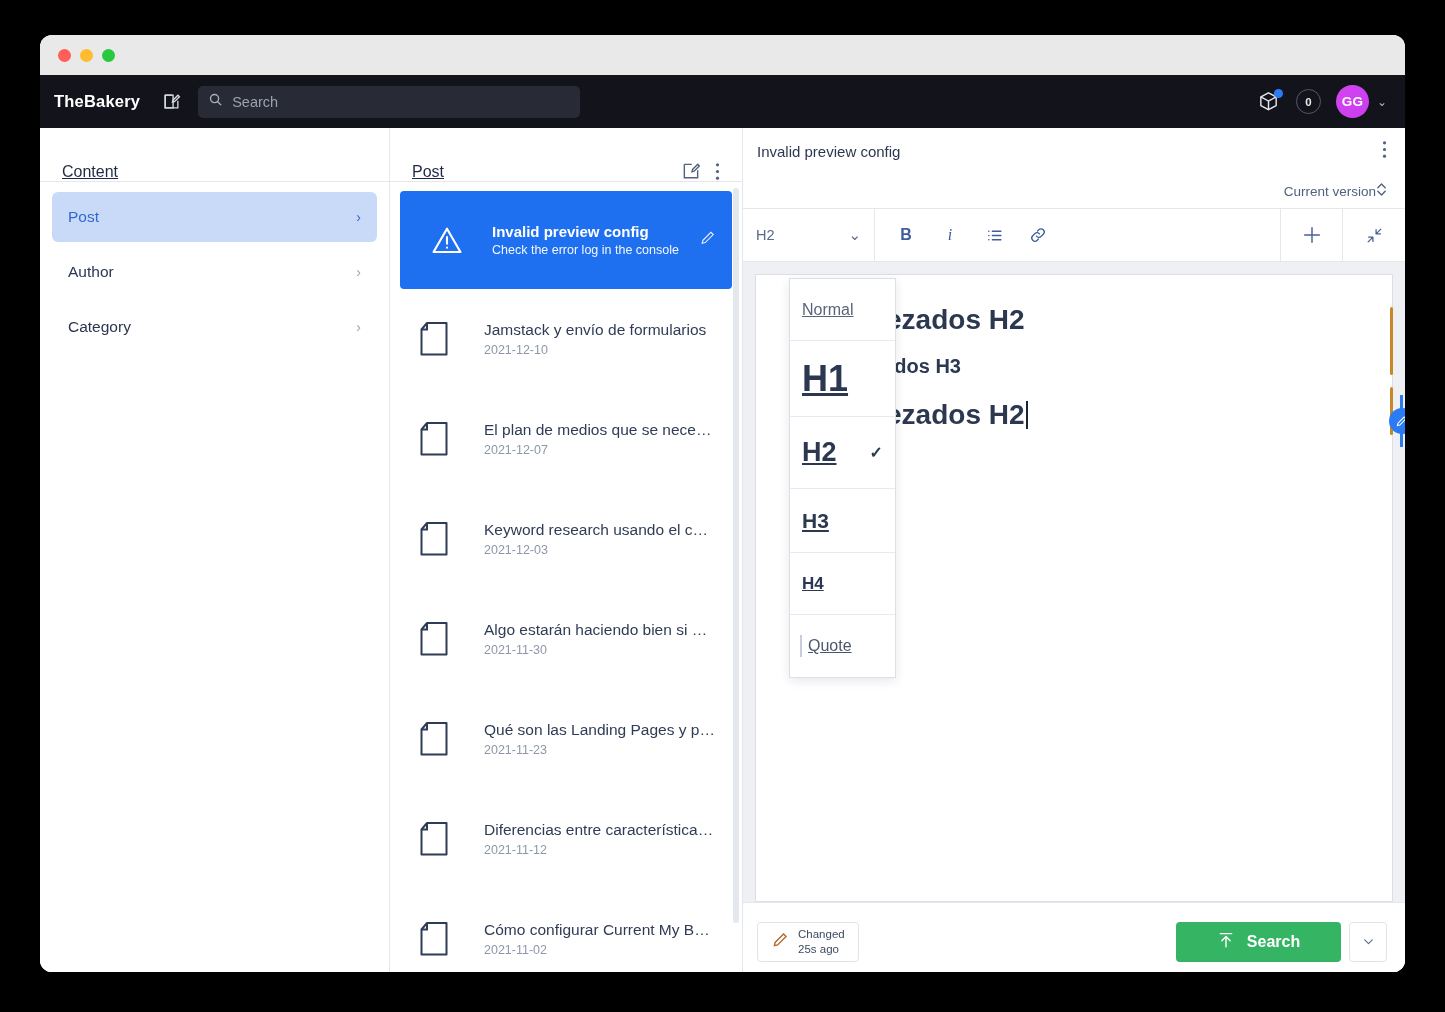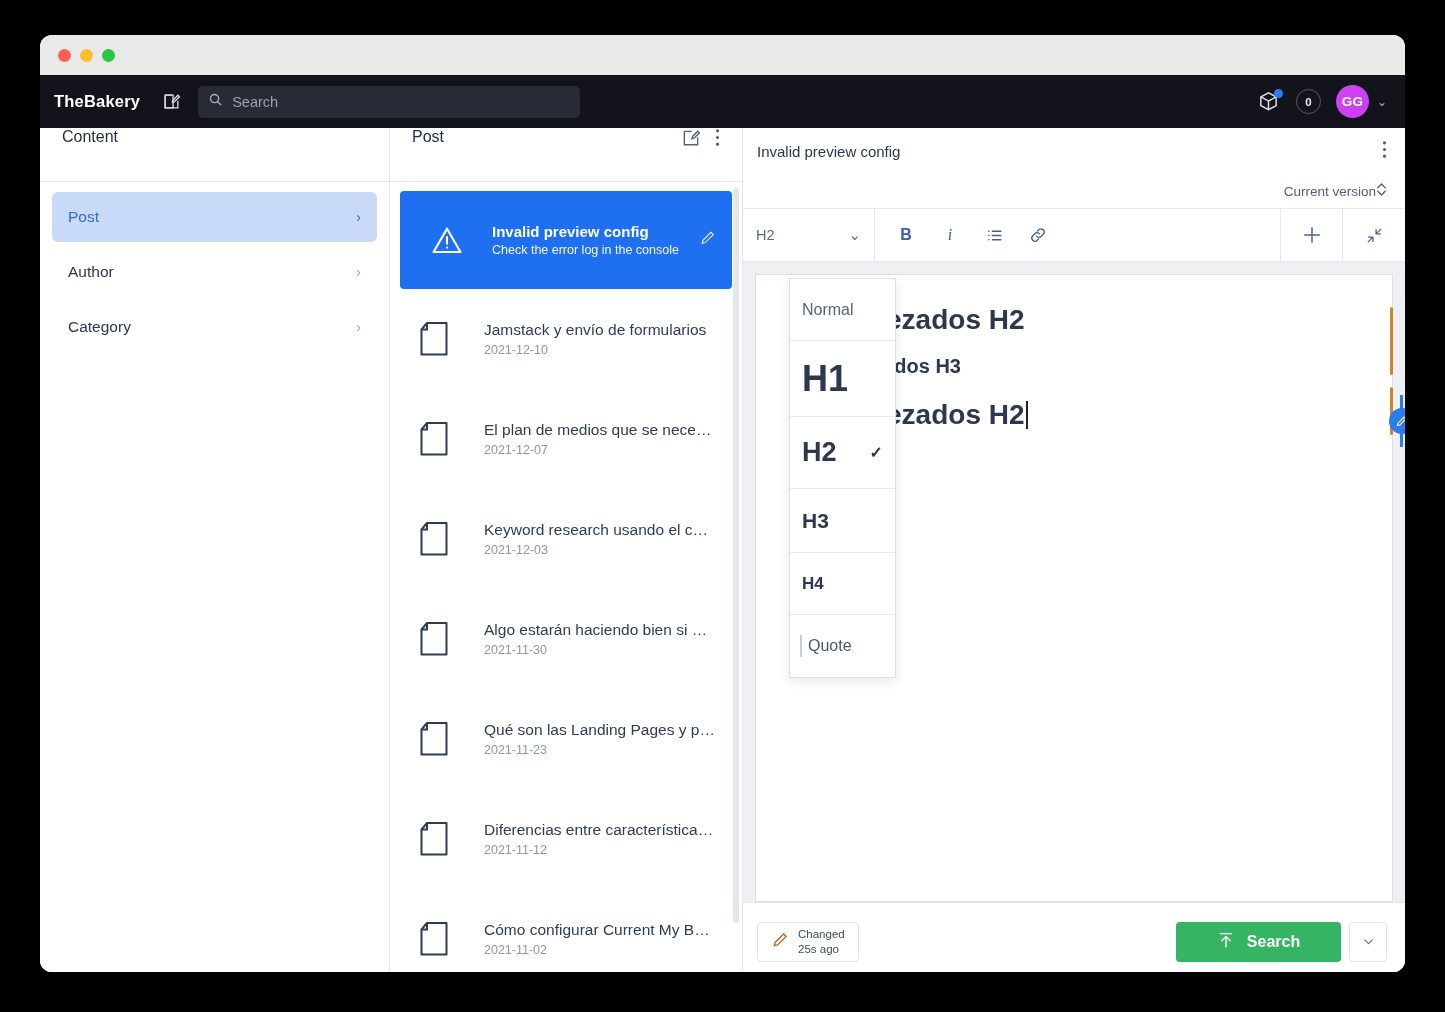--- a/index.html
+++ b/index.html
@@ -142,24 +142,25 @@
     background: #fff;
     display: flex;
     flex-direction: column;
     position: relative;
   }
 
   .pane-head {
     height: 54px;
     border-bottom: 1px solid #e4e7ec;
     display: flex;
-    align-items: flex-start;
+    align-items: flex-end;
     padding: 0 22px;
     color: #1f2a44;
     font-size: 16px;
+    text-decoration: underline;
   }
   .pane-head .spacer { flex: 1; }
   .pane-head .hicon { color: #53617f; margin-left: 14px; cursor: pointer; display:flex; }
 
   
   .side-items { padding: 10px 12px 0 12px; }
   .side-item {
     height: 50px;
     border-radius: 6px;
     display: flex;
@@ -400,21 +401,21 @@
   .style-opt {
     border-bottom: 1px solid #e7eaef;
     display: flex;
     align-items: center;
     padding: 0 12px;
     color: #2c3750;
     cursor: pointer;
     position: relative;
   }
   .style-opt:last-child { border-bottom: none; }
-  .style-opt .lbl { flex: 1; }
+  .style-opt .lbl { flex: 1; text-decoration: underline; }
   .style-opt .tick { color: #2c3750; font-size: 16px; }
   .opt-normal { height: 62px; font-size: 16px; color: #5a6478; }
   .opt-h1 { height: 76px; font-size: 36px; font-weight: 700; }
   .opt-h2 { height: 72px; font-size: 27px; font-weight: 700; }
   .opt-h3 { height: 64px; font-size: 21px; font-weight: 700; }
   .opt-h4 { height: 62px; font-size: 17px; font-weight: 700; }
   .opt-quote { height: 62px; font-size: 16px; color: #4b566c; padding-left: 18px; }
   .opt-quote::before {
     content: "";
     position: absolute;

